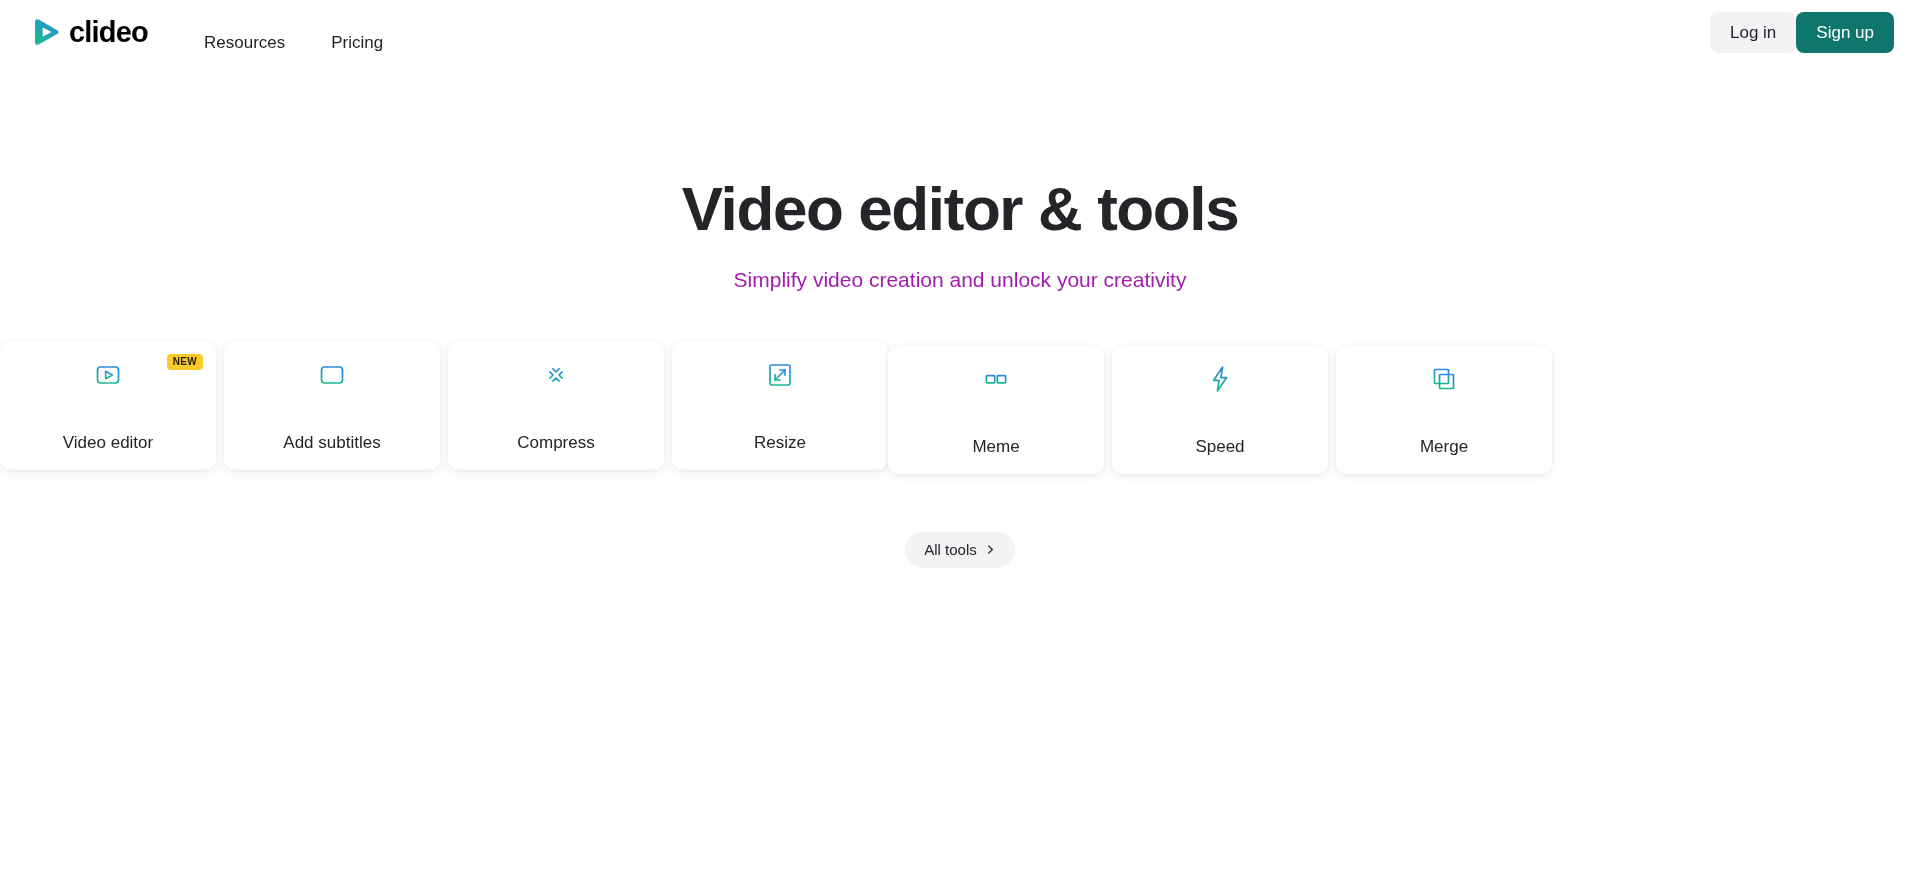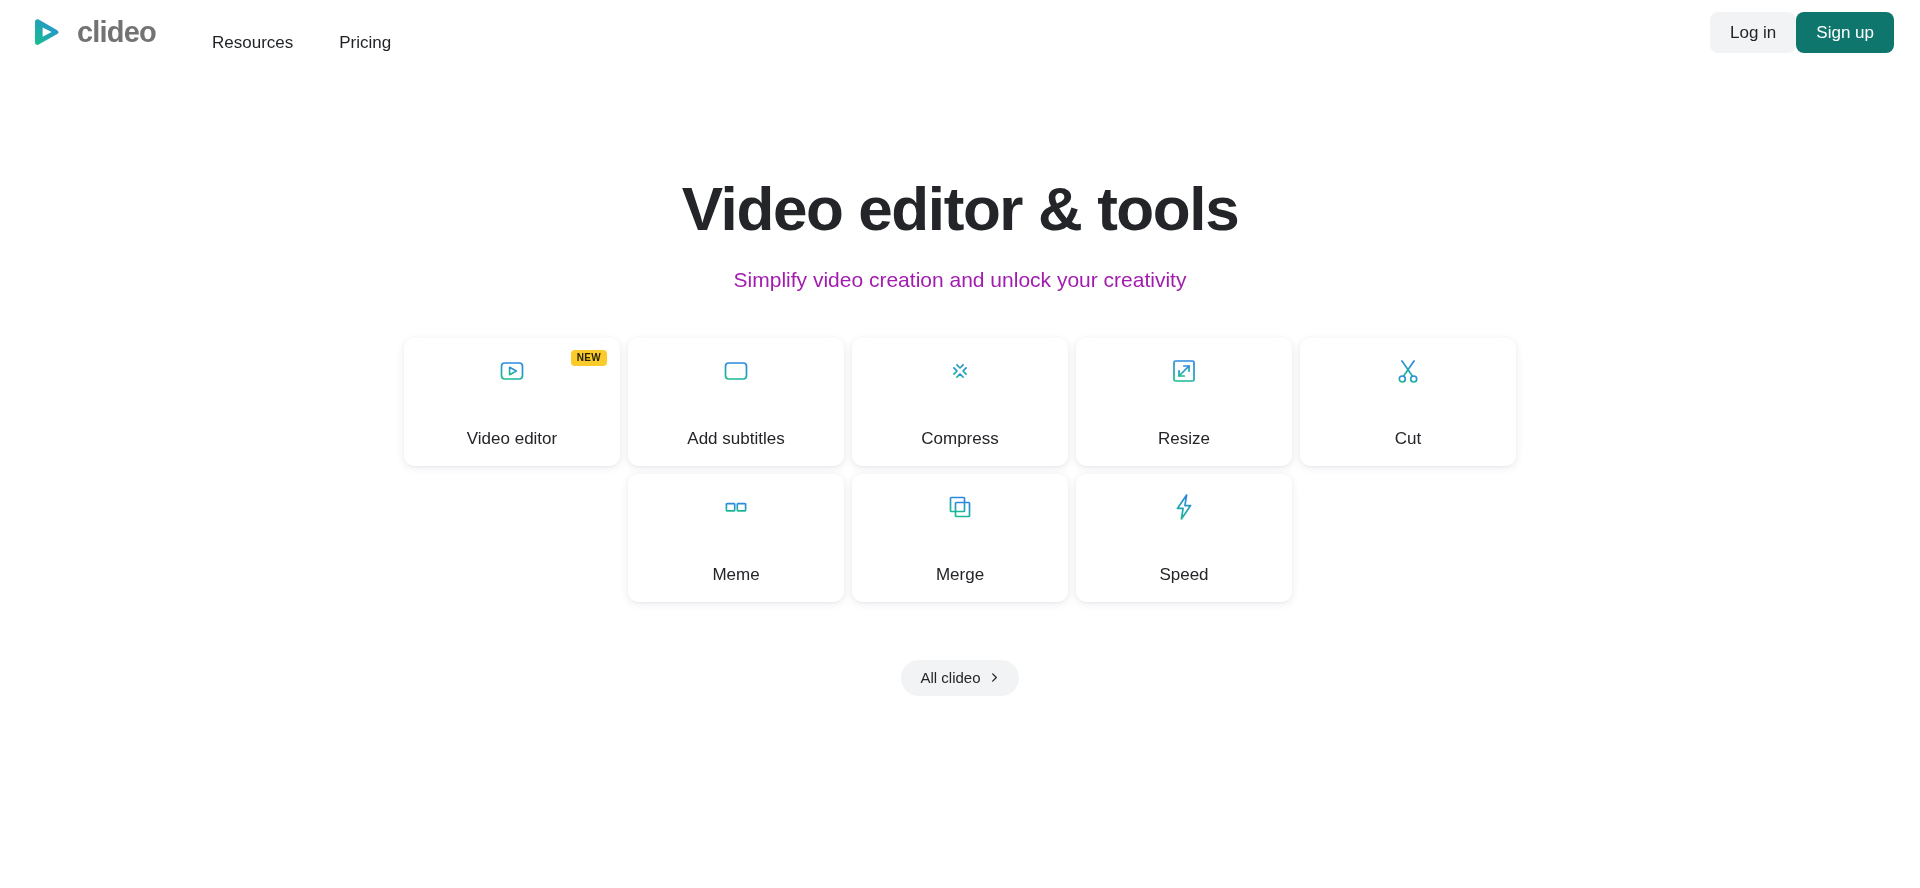--- a/index.html
+++ b/index.html
@@ -29,25 +29,24 @@
     gap: 7px;
     margin-right: 56px;
     cursor: pointer;
   }
 
   .logo-mark { width: 32px; height: 32px; display: block; }
 
   .logo-text {
     font-size: 29px;
     font-weight: bold;
-    color: #737373;
+    color: #000000;
     letter-spacing: -0.8px;
     line-height: 1;
     font-family: "Liberation Sans", sans-serif;
-    margin-left: 8px;
   }
 
   .nav { display: flex; align-items: center; gap: 46px; }
 
   .nav-link {
     font-size: 17px;
     color: #1f2126;
     cursor: pointer;
     line-height: 1;
     text-decoration: none;
@@ -96,21 +95,21 @@
     margin-top: 26px;
     font-size: 21px;
     color: #a21caf;
     font-weight: normal;
   }
 
   
   .tools {
     margin-top: 46px;
     display: flex;
-    flex-direction: column;
+    flex-direction: row;
     align-items: center;
   }
 
   .tool-row {
     display: flex;
     justify-content: center;
     gap: 8px;
   }
 
   .tool-row.row-2 { margin-top: 8px; }
@@ -293,39 +292,20 @@
           <g fill="none" stroke="url(#g4)" stroke-width="1.7" stroke-linecap="round" stroke-linejoin="round">
             <path d="M10 20 L20 10"></path>
             <path d="M14.8 10 L20 10 L20 15.2"></path>
             <path d="M15.2 20 L10 20 L10 14.8"></path>
           </g>
         </svg>
       </span>
       <span class="tool-label">Resize</span>
     </div>
 
-    <div class="tool-card">
-      <span>
-        <svg class="tool-icon" viewBox="0 0 30 30">
-          <defs>
-            <linearGradient id="g5" x1="0" y1="1" x2="0.35" y2="0">
-              <stop offset="0" stop-color="#17c08a"></stop>
-                <stop offset="1" stop-color="#2b8ae0"></stop>
-            </linearGradient>
-          </defs>
-          <g fill="none" stroke="url(#g5)" stroke-width="1.7" stroke-linecap="round">
-            <path d="M9 5 L19.5 20.2"></path>
-            <path d="M21 5 L10.5 20.2"></path>
-            <circle cx="9.3" cy="23" r="3"></circle>
-            <circle cx="20.7" cy="23" r="3"></circle>
-          </g>
-        </svg>
-      </span>
-      <span class="tool-label">Cut</span>
-    </div>
 
   </div>
 
   <div class="tool-row row-2">
 
     <div class="tool-card">
       <span>
         <svg class="tool-icon" viewBox="0 0 30 30">
           <defs>
             <linearGradient id="g6" x1="0" y1="1" x2="0.35" y2="0">
@@ -343,54 +323,54 @@
         </svg>
       </span>
       <span class="tool-label">Meme</span>
     </div>
 
 
     <div class="tool-card">
       <span>
         <svg class="tool-icon" viewBox="0 0 30 30">
           <defs>
+            <linearGradient id="g9" x1="0" y1="1" x2="0.35" y2="0">
+              <stop offset="0" stop-color="#17c08a"></stop>
+                <stop offset="1" stop-color="#2b8ae0"></stop>
+            </linearGradient>
+          </defs>
+          <path d="M17.6 3 L8.4 16.4 L14.1 16.4 L12.4 27 L21.6 13.6 L15.9 13.6 Z" fill="none" stroke="url(#g9)" stroke-width="1.7" stroke-linejoin="round"></path>
+        </svg>
+      </span>
+      <span class="tool-label">Speed</span>
+    </div>
+
+    <div class="tool-card">
+      <span>
+        <svg class="tool-icon" viewBox="0 0 30 30">
+          <defs>
             <linearGradient id="g8" x1="0" y1="1" x2="0.35" y2="0">
               <stop offset="0" stop-color="#17c08a"></stop>
                 <stop offset="1" stop-color="#2b8ae0"></stop>
             </linearGradient>
           </defs>
           <g fill="none" stroke="url(#g8)" stroke-width="1.7">
             <rect x="5.5" y="5.5" width="14" height="14" rx="0.8"></rect>
             <rect x="10.5" y="10.5" width="14" height="14" rx="0.8"></rect>
           </g>
         </svg>
       </span>
       <span class="tool-label">Merge</span>
     </div>
 
-    <div class="tool-card">
-      <span>
-        <svg class="tool-icon" viewBox="0 0 30 30">
-          <defs>
-            <linearGradient id="g9" x1="0" y1="1" x2="0.35" y2="0">
-              <stop offset="0" stop-color="#17c08a"></stop>
-                <stop offset="1" stop-color="#2b8ae0"></stop>
-            </linearGradient>
-          </defs>
-          <path d="M17.6 3 L8.4 16.4 L14.1 16.4 L12.4 27 L21.6 13.6 L15.9 13.6 Z" fill="none" stroke="url(#g9)" stroke-width="1.7" stroke-linejoin="round"></path>
-        </svg>
-      </span>
-      <span class="tool-label">Speed</span>
-    </div>
-
   </div>
 </div>
 
 <div class="alltools-wrap">
   <button class="alltools">
-    <span>All clideo</span>
+    <span>All tools</span>
     <span>
       <svg class="chev" viewBox="0 0 12 12">
         <path d="M4 2 L8 6 L4 10" fill="none" stroke="#232529" stroke-width="1.4" stroke-linecap="round" stroke-linejoin="round"></path>
       </svg>
     </span>
   </button>
 </div>
 
 </body></html>

